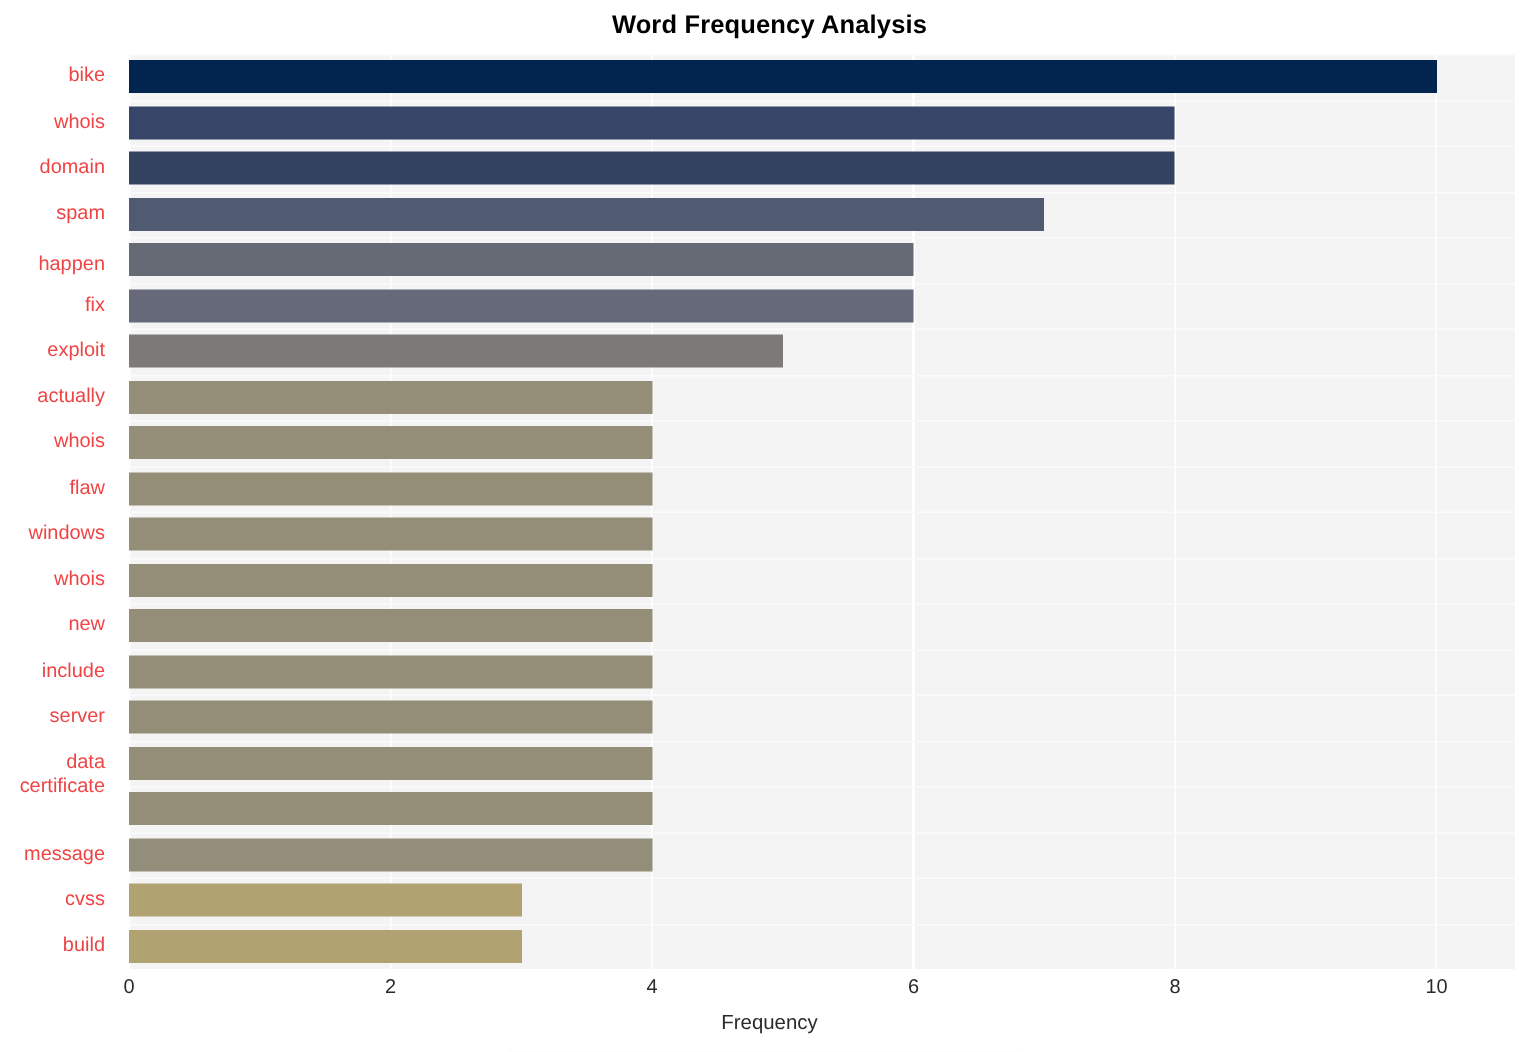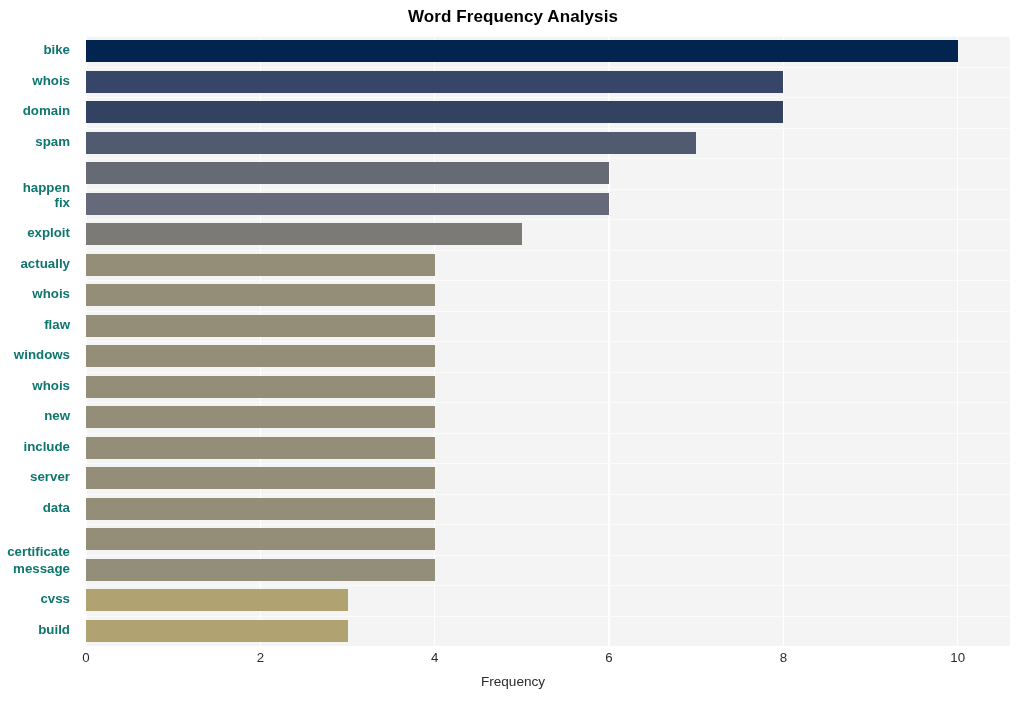--- a/index.html
+++ b/index.html
@@ -69,23 +69,22 @@
     height: 22px;
     left: 0;
   }
 
   
   .ytick {
     position: absolute;
     right: 1029px;      
     text-align: right;
     font-size: 13.3px;
-    color: #0f766e;
+    color: #ef4444;
     white-space: nowrap;
-    font-weight: bold;
   }
   #ylabels {
     position: absolute;
     left: 0;
     top: 36px;
     width: 78px;
     height: 610px;
   }
   #ylabels .ytick {
     right: 0;
@@ -174,33 +173,33 @@
       <div class="bar" title="message: 4" style="width: 348.679px; top: 522.75px; background: rgb(147, 142, 121);"></div>
       <div class="bar" title="cvss: 3" style="width: 261.509px; top: 553.25px; background: rgb(176, 162, 113);"></div>
       <div class="bar" title="build: 3" style="width: 261.509px; top: 583.75px; background: rgb(176, 162, 113);"></div>
     </div>
 
   <div id="ylabels">
       <div class="ytick" style="top: 6.25px; padding-right: 8px; box-sizing: border-box;">bike</div>
       <div class="ytick" style="top: 36.75px; padding-right: 8px; box-sizing: border-box;">whois</div>
       <div class="ytick" style="top: 67.25px; padding-right: 8px; box-sizing: border-box;">domain</div>
       <div class="ytick" style="top: 97.75px; padding-right: 8px; box-sizing: border-box;">spam</div>
-      <div class="ytick" style="top: 144px; padding-right: 8px; box-sizing: border-box;">happen</div>
+      <div class="ytick" style="top: 132px; padding-right: 8px; box-sizing: border-box;">happen</div>
       <div class="ytick" style="top: 158.75px; padding-right: 8px; box-sizing: border-box;">fix</div>
       <div class="ytick" style="top: 189.25px; padding-right: 8px; box-sizing: border-box;">exploit</div>
       <div class="ytick" style="top: 219.75px; padding-right: 8px; box-sizing: border-box;">actually</div>
       <div class="ytick" style="top: 250.25px; padding-right: 8px; box-sizing: border-box;">whois</div>
       <div class="ytick" style="top: 280.75px; padding-right: 8px; box-sizing: border-box;">flaw</div>
       <div class="ytick" style="top: 311.25px; padding-right: 8px; box-sizing: border-box;">windows</div>
       <div class="ytick" style="top: 341.75px; padding-right: 8px; box-sizing: border-box;">whois</div>
       <div class="ytick" style="top: 372.25px; padding-right: 8px; box-sizing: border-box; padding-left: 15px;">new</div>
       <div class="ytick" style="top: 402.75px; padding-right: 8px; box-sizing: border-box;">include</div>
       <div class="ytick" style="top: 433.25px; padding-right: 8px; box-sizing: border-box;">server</div>
       <div class="ytick" style="top: 463.75px; padding-right: 8px; box-sizing: border-box;">data</div>
-      <div class="ytick" style="top: 508px; padding-right: 8px; box-sizing: border-box;">certificate</div>
+      <div class="ytick" style="top: 480px; padding-right: 8px; box-sizing: border-box;">certificate</div>
       <div class="ytick" style="top: 524.75px; padding-right: 8px; box-sizing: border-box;">message</div>
       <div class="ytick" style="top: 555.25px; padding-right: 8px; box-sizing: border-box;">cvss</div>
       <div class="ytick" style="top: 585.75px; padding-right: 8px; box-sizing: border-box;">build</div>
     </div>
 
   <div id="xlabels">
       <div class="xtick" style="left: 86px;">0</div>
       <div class="xtick" style="left: 260.34px;">2</div>
       <div class="xtick" style="left: 434.679px;">4</div>
       <div class="xtick" style="left: 609.019px;">6</div>

